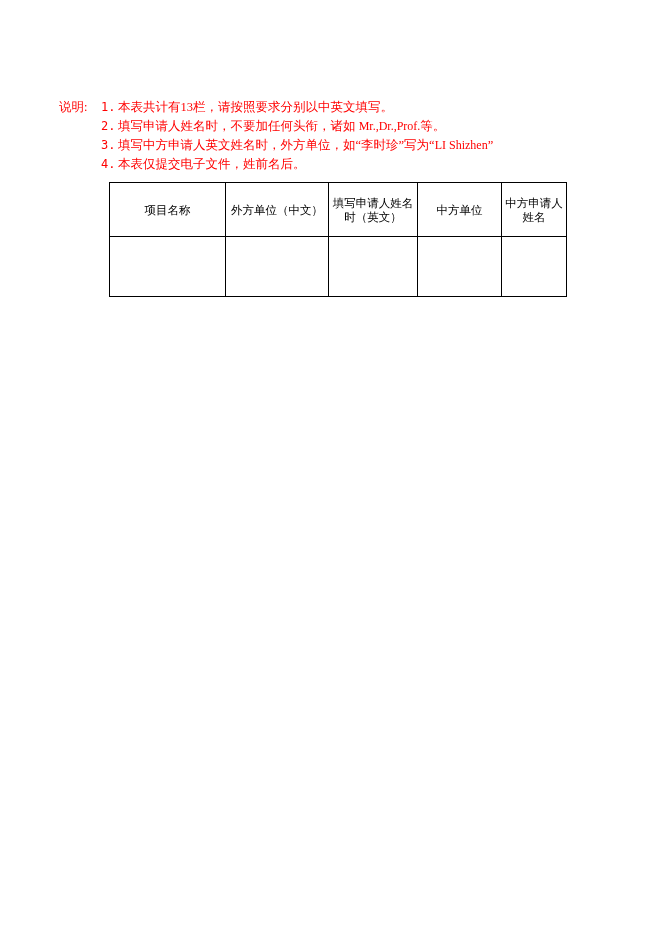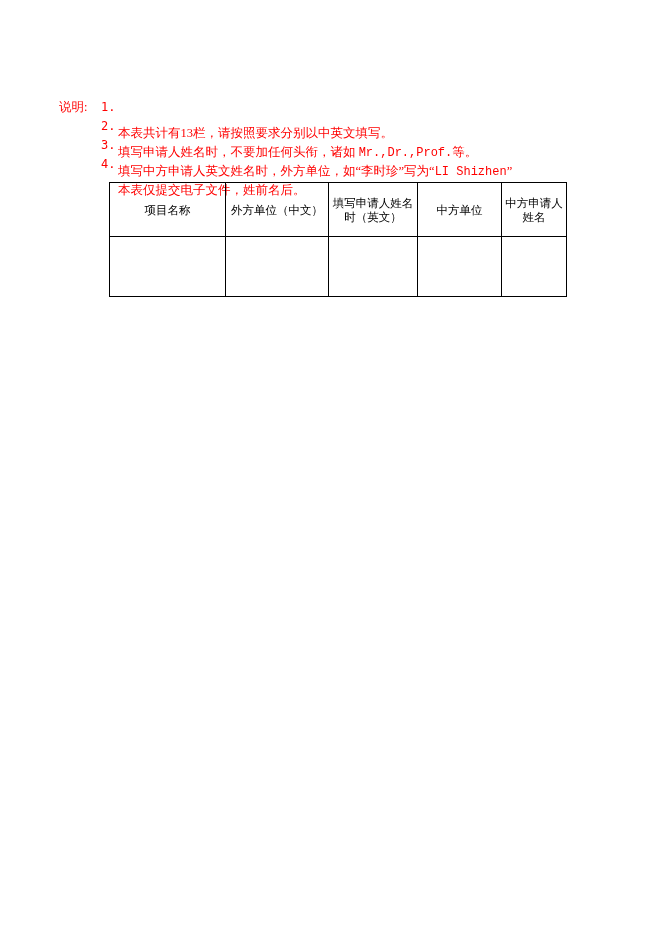--- a/index.html
+++ b/index.html
@@ -45,24 +45,23 @@
   }
   .notes-num {
     width: 17px;
     flex: 0 0 17px;
     font-family: "DejaVu Sans Mono", monospace;
     font-size: 12px;
   }
   .notes-text {
     font-family: "Liberation Serif", serif;
     font-size: 12.5px;
-    margin-top: 26px;
   }
   .mono {
-    font-family: Liberation Mono, monospace;
+    font-family: Liberation Serif, serif;
     font-size: 12px;
   }
 
   
   .table-wrap {
     position: absolute;
     left: 109px;
     top: 182px;
   }
   table.form {

